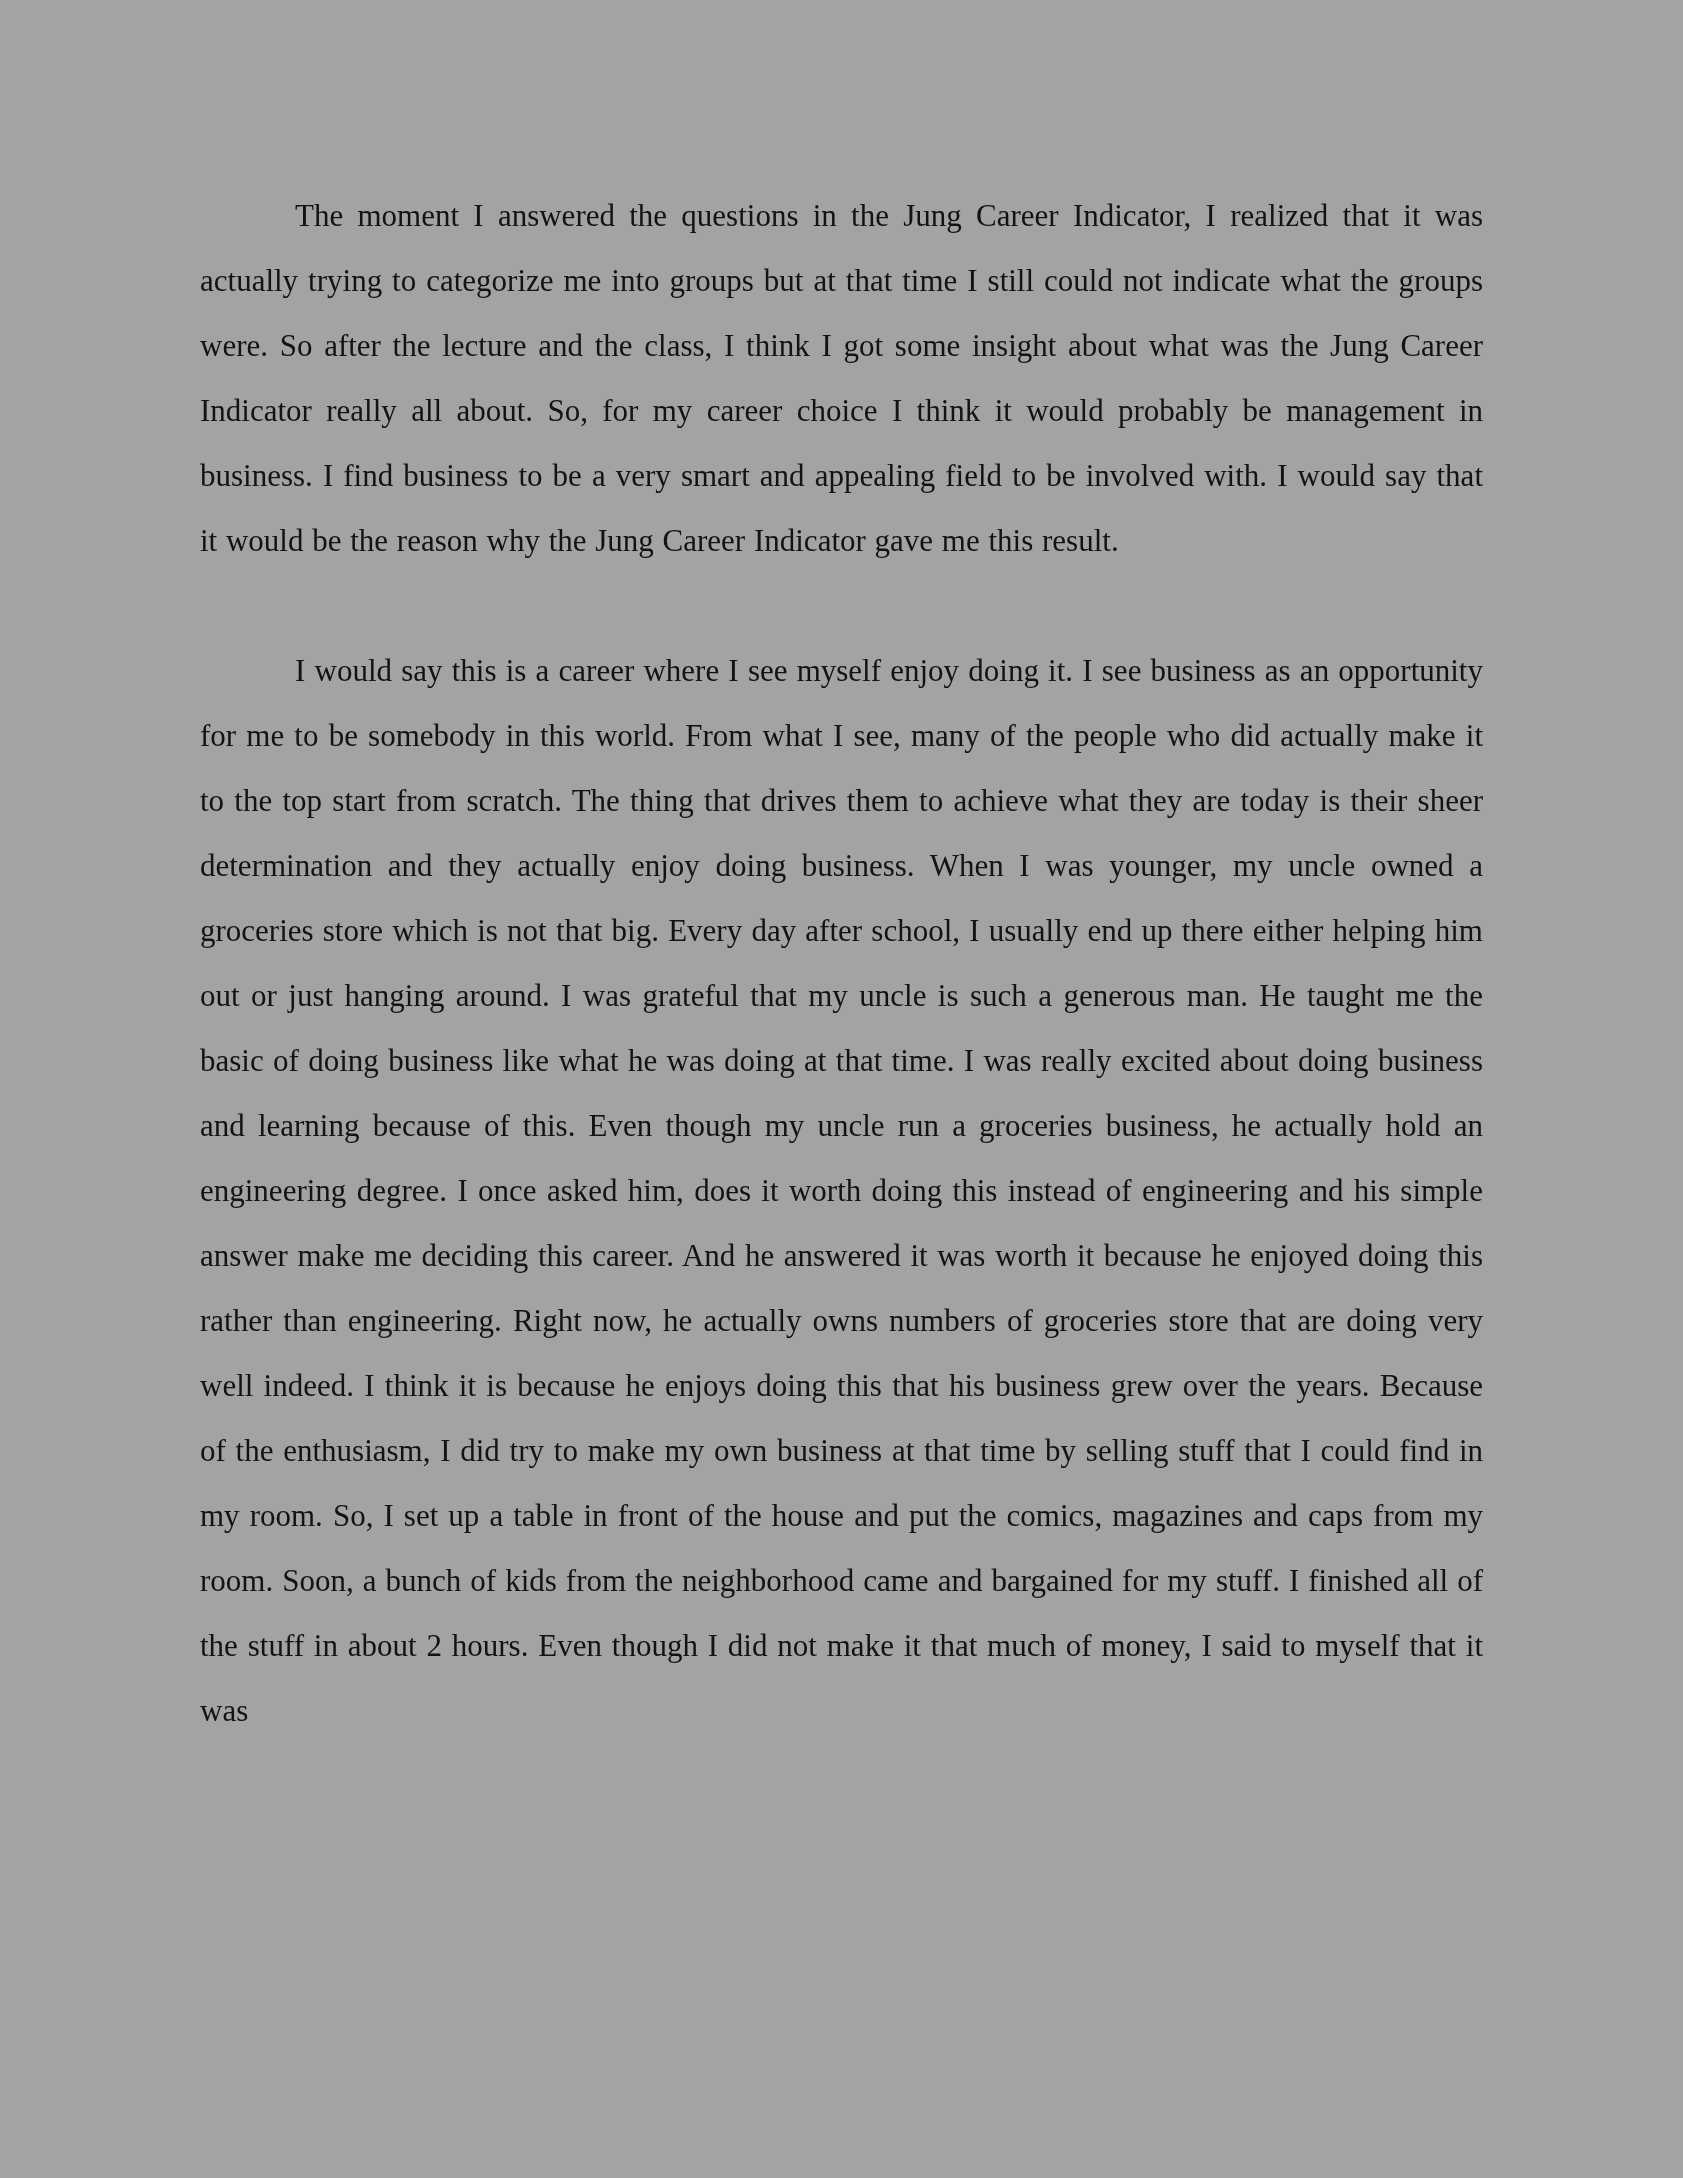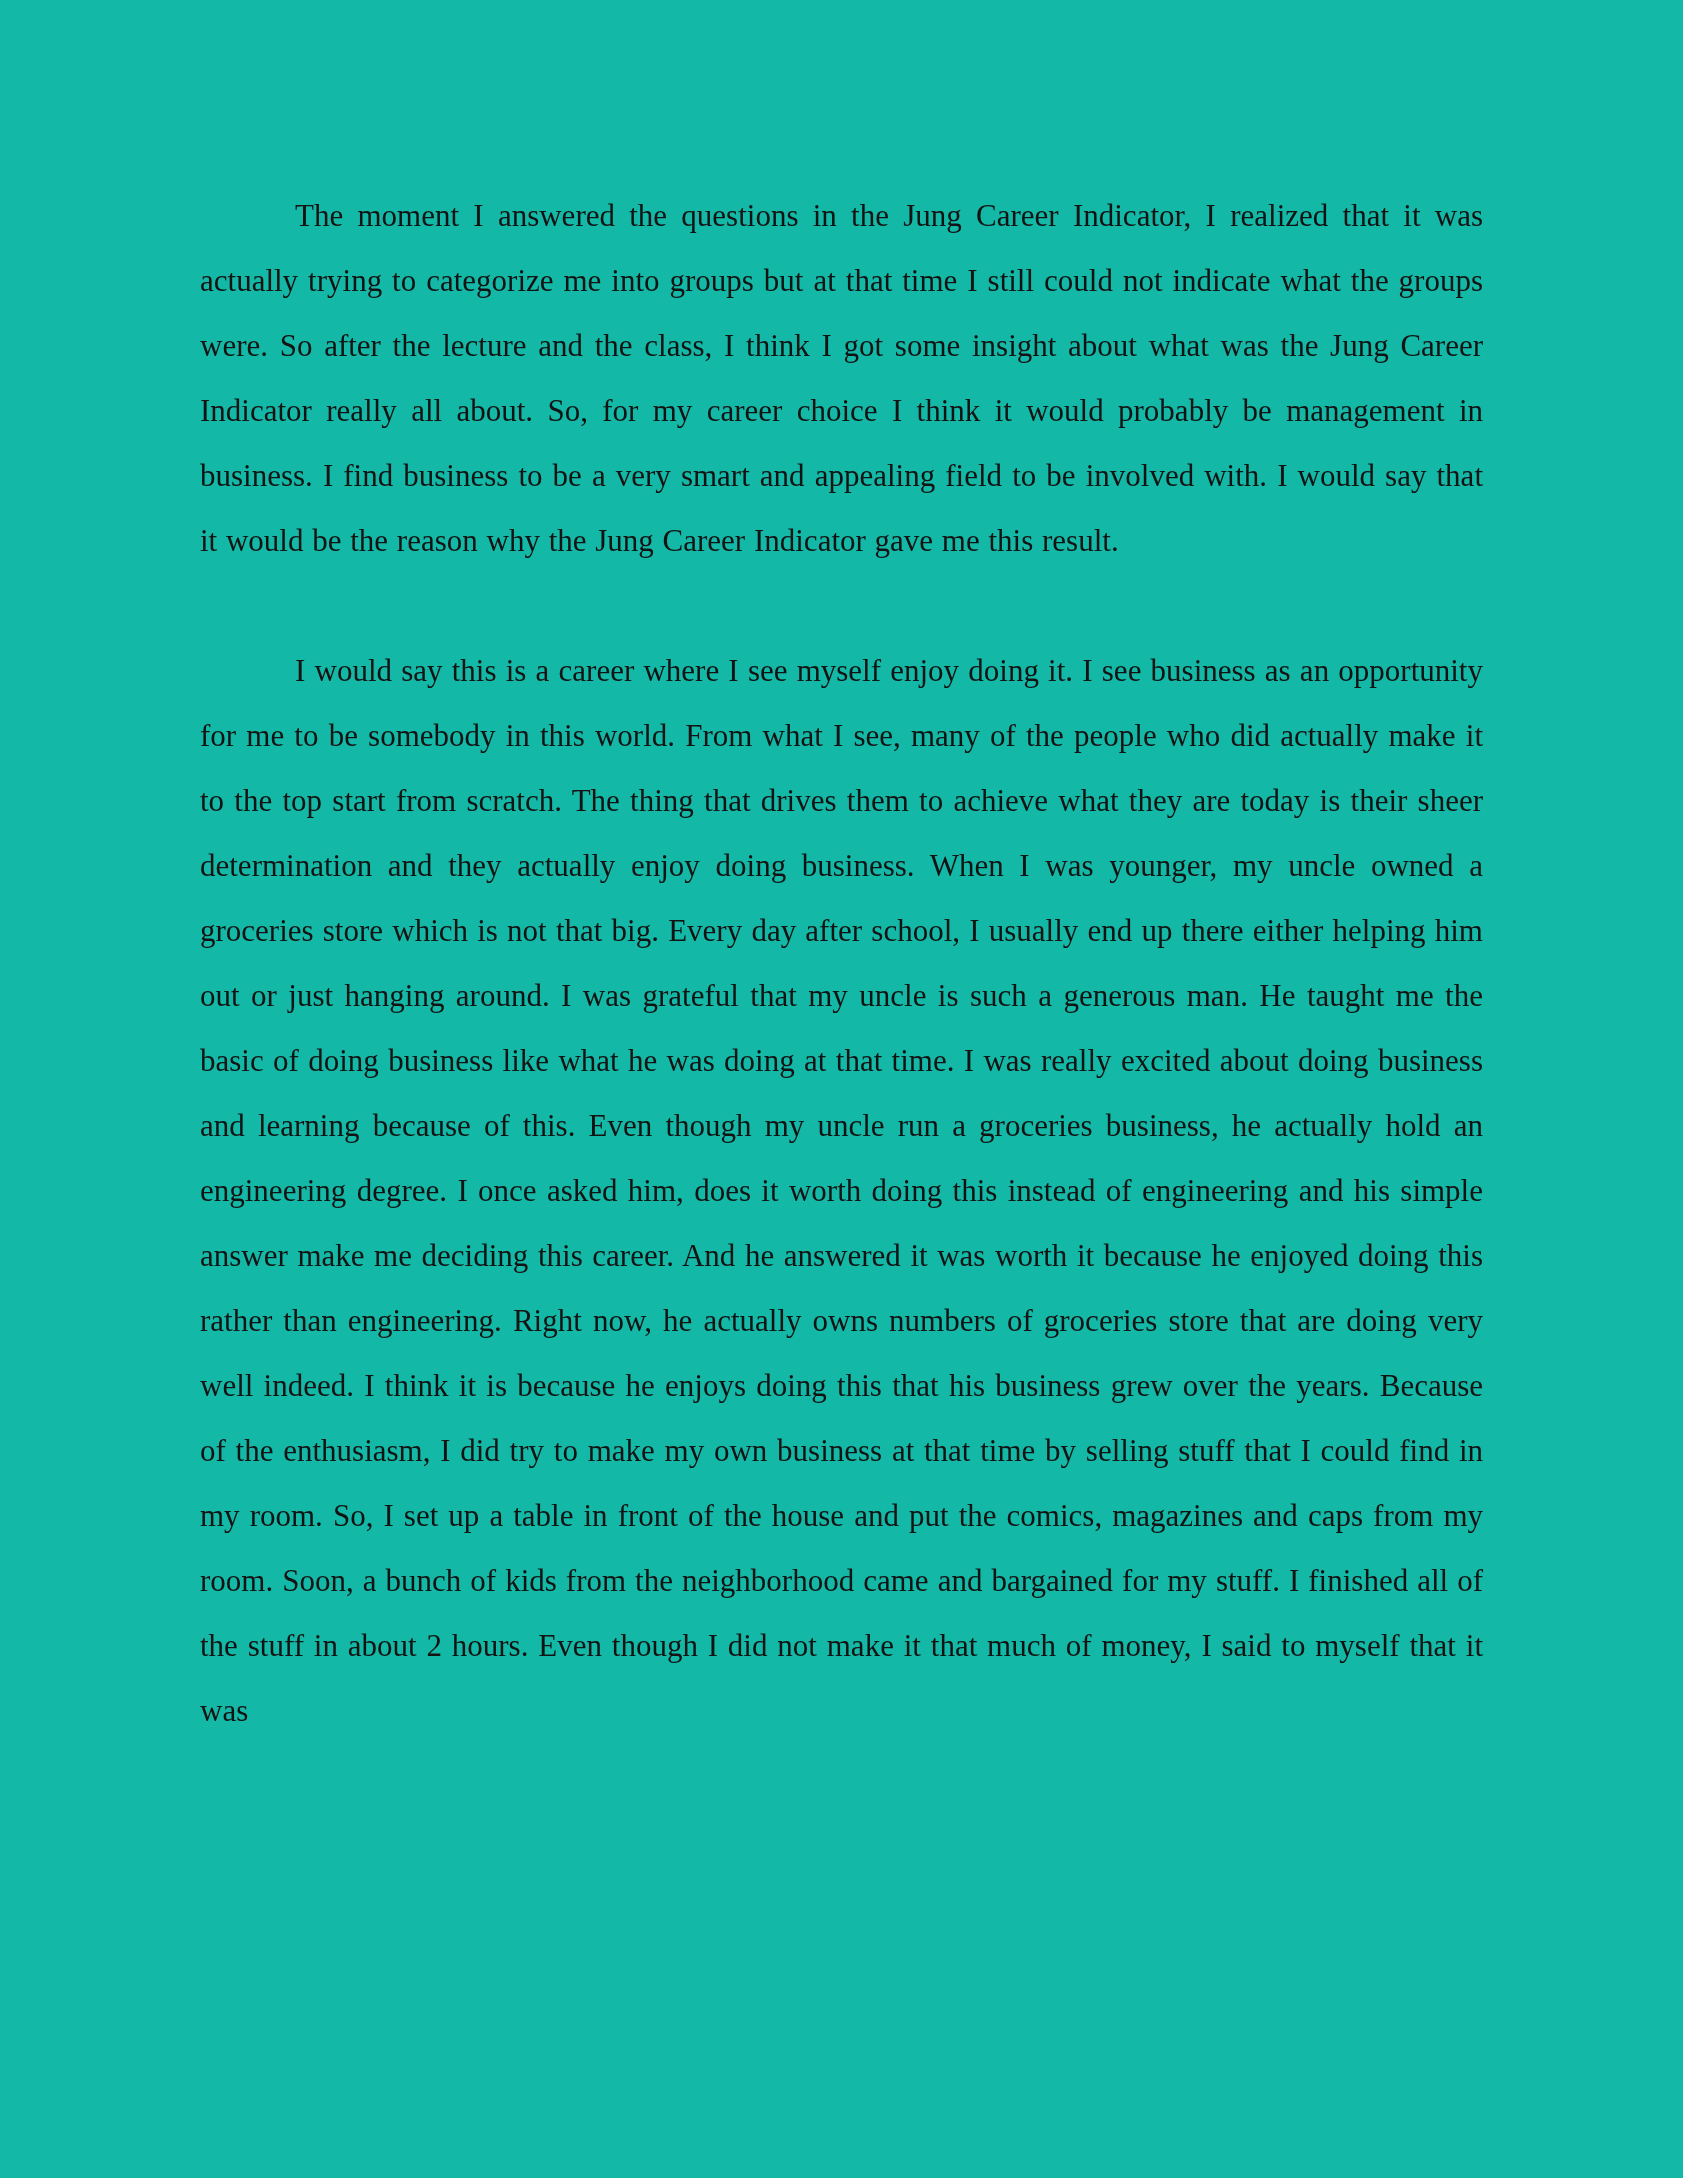--- a/index.html
+++ b/index.html
@@ -4,21 +4,21 @@
 <style>
   html, body {
     margin: 0;
     padding: 0;
     background: #ffffff;
   }
   .page {
     position: relative;
     width: 1683px;
     height: 2178px;
-    background: #14b8a6;
+    background: #a3a3a3;
     box-sizing: border-box;
     padding: 183px 200px 0 200px;
     overflow: hidden;
     font-family: "Liberation Serif", serif;
     font-size: 31px;
     color: #131313;
   }
   .para {
     margin: 0 0 65px 0;
     text-align: justify;

